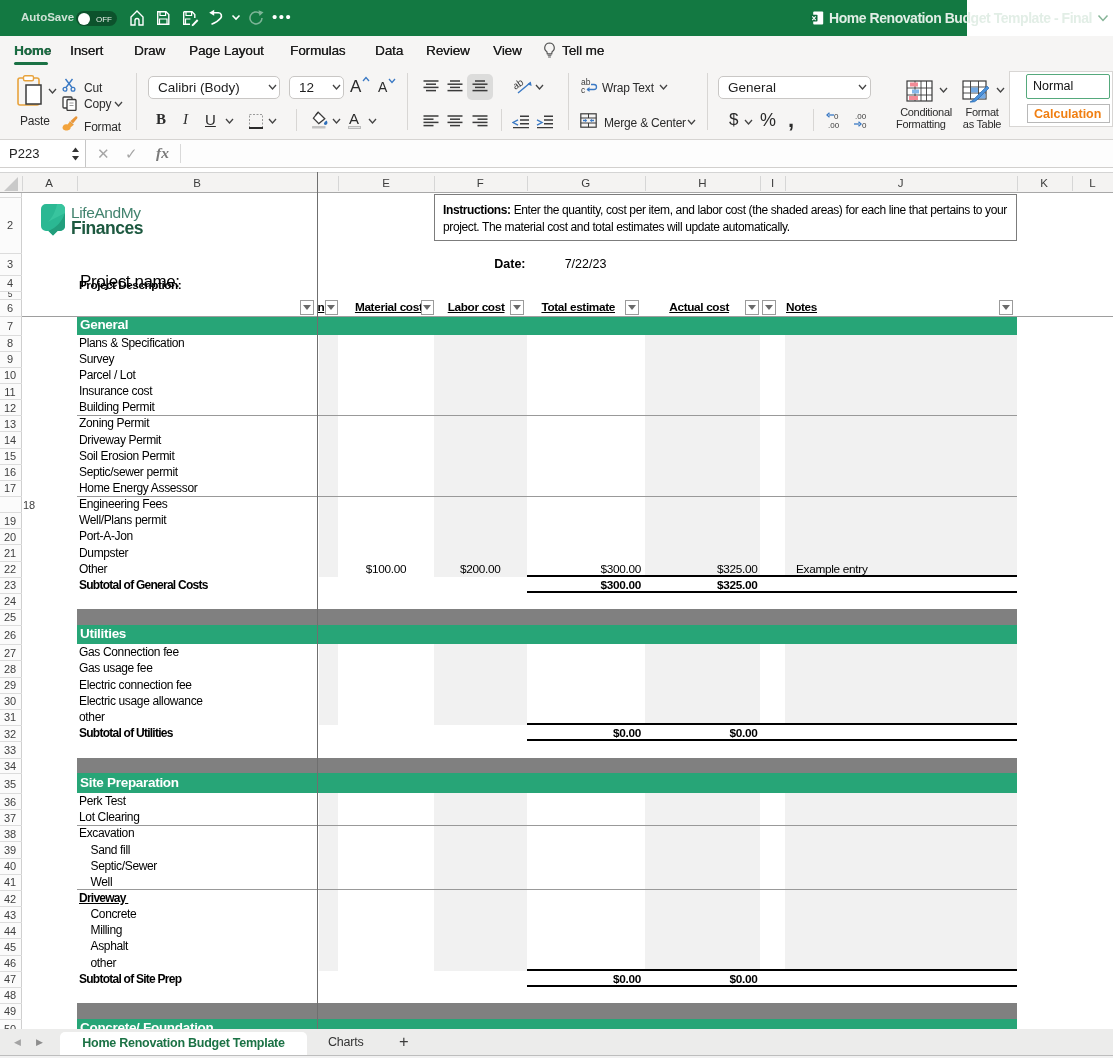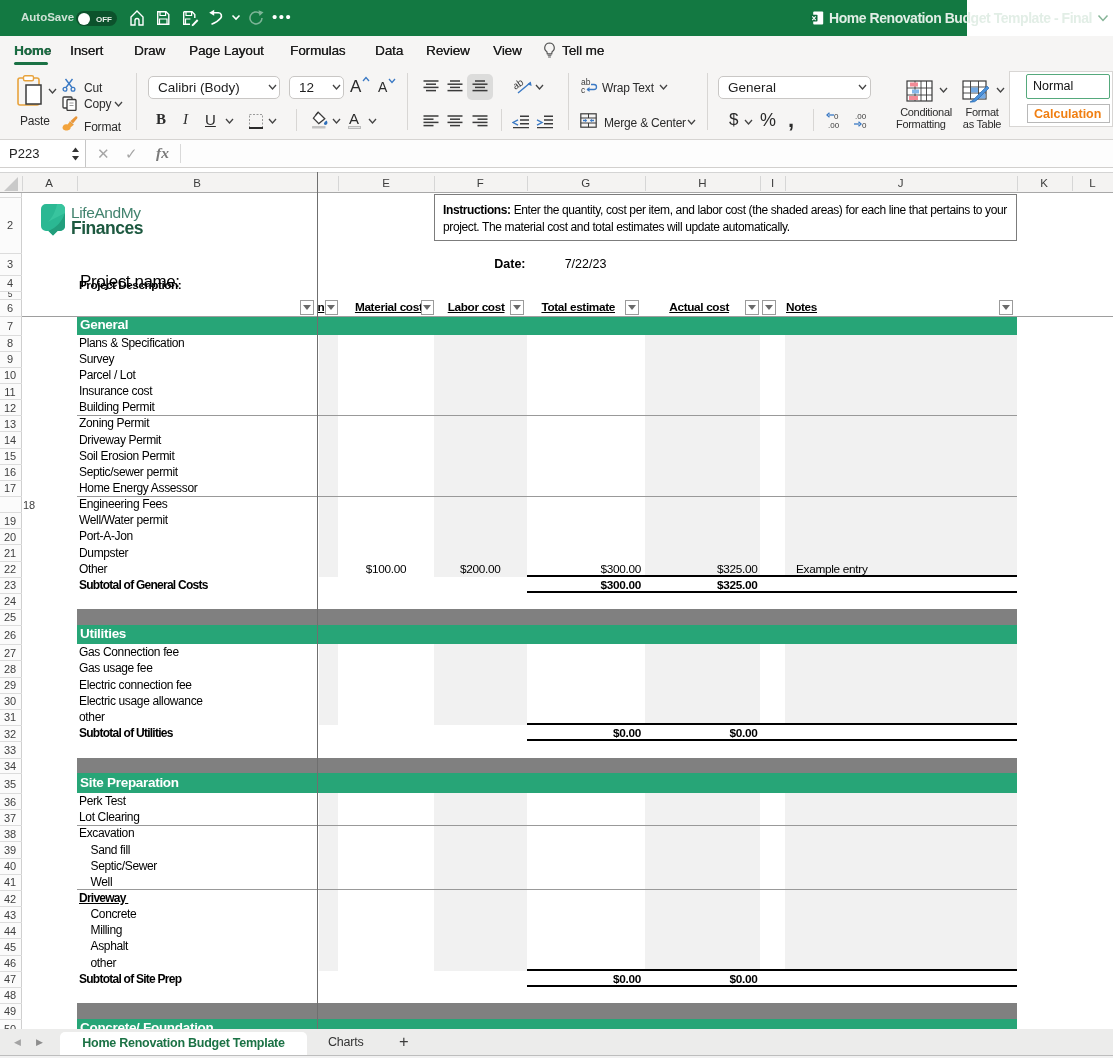--- a/index.html
+++ b/index.html
@@ -4,21 +4,21 @@
 <style>
   * { margin:0; padding:0; box-sizing:border-box; }
   html,body { width:1113px; height:1058px; overflow:hidden; background:#fff;
     font-family:"Liberation Sans", sans-serif; }
   .abs { position:absolute; }
   #page { position:relative; width:1113px; height:1058px; overflow:hidden; }
   #titlebar { position:absolute; left:0; top:0; width:967px; height:36px; background:#137942; }
   #autosave { position:absolute; left:21px; top:11px; color:#cfe2d6; font-size:11.5px; font-weight:bold; }
   #toggle { position:absolute; left:76px; top:11px; width:41px; height:15px; border-radius:8px; background:rgba(0,0,0,0.32); }
   #toggle .knob { position:absolute; left:1.5px; top:1.5px; width:12px; height:12px; border-radius:50%; background:#fff; }
-  #toggle .off { position:absolute; right:5px; top:3.5px; font-size:8px; font-weight:bold; color:#e8efe9; }
+  #toggle .off { position:absolute; right:5px; top:3.5px; font-size:8px; font-weight:normal; color:#e8efe9; }
   .tbi { position:absolute; top:9px; }
   #wintitle { position:absolute; left:829px; top:9.5px; color:#e2eee6; font-size:14px; font-weight:bold; letter-spacing:-0.45px; white-space:nowrap; }
   #menubar { position:absolute; left:0; top:36px; width:1113px; height:29px; background:#f6f5f4; }
   .menu { position:absolute; top:7px; font-size:13.5px; color:#1f1f1f; letter-spacing:-0.1px; text-shadow:0.3px 0 0 #1f1f1f; }
   #menu-home { font-weight:bold; color:#1b7245; }
   #homeline { position:absolute; left:14px; top:26px; width:34px; height:3px; background:#1b7245; border-radius:2px; }
   #ribbon { position:absolute; left:0; top:65px; width:1113px; height:75px; background:#f6f5f4; border-bottom:1px solid #d6d4d2; }
   .rsep { position:absolute; top:8px; width:1px; height:57px; background:#d8d6d4; }
   .rlabel { position:absolute; font-size:12px; color:#2b2b2b; letter-spacing:-0.2px; white-space:nowrap; }
   .rbox { position:absolute; background:#fff; border:1px solid #c9c7c5; border-radius:5px; font-size:13.5px; color:#1e1e1e; }
@@ -400,21 +400,21 @@
     <div class="lbl" style="top:158.7px;">Survey</div>
     <div class="lbl" style="top:174.9px;">Parcel / Lot</div>
     <div class="lbl" style="top:191.0px;">Insurance cost</div>
     <div class="lbl" style="top:207.2px;">Building Permit</div>
     <div class="lbl" style="top:223.3px;">Zoning Permit</div>
     <div class="lbl" style="top:239.5px;">Driveway Permit</div>
     <div class="lbl" style="top:255.6px;">Soil Erosion Permit</div>
     <div class="lbl" style="top:271.8px;">Septic/sewer permit</div>
     <div class="lbl" style="top:287.9px;">Home Energy Assessor</div>
     <div class="lbl" style="top:304.1px;">Engineering Fees</div>
-    <div class="lbl" style="top:320.2px;">Well/Water permit</div>
+    <div class="lbl" style="top:320.2px;">Well/Plans permit</div>
     <div class="lbl" style="top:336.4px;">Port-A-Jon</div>
     <div class="lbl" style="top:352.5px;">Dumpster</div>
     <div class="lbl" style="top:368.7px;">Other</div>
     <div class="lbl" style="top:384.8px; font-weight:bold;">Subtotal of General Costs</div>
     <div class="lbl" style="top:452.3px;">Gas Connection fee</div>
     <div class="lbl" style="top:468.4px;">Gas usage fee</div>
     <div class="lbl" style="top:484.6px;">Electric connection fee</div>
     <div class="lbl" style="top:500.7px;">Electric usage allowance</div>
     <div class="lbl" style="top:516.9px;">other</div>
     <div class="lbl" style="top:533.0px; font-weight:bold;">Subtotal of Utilities</div>

